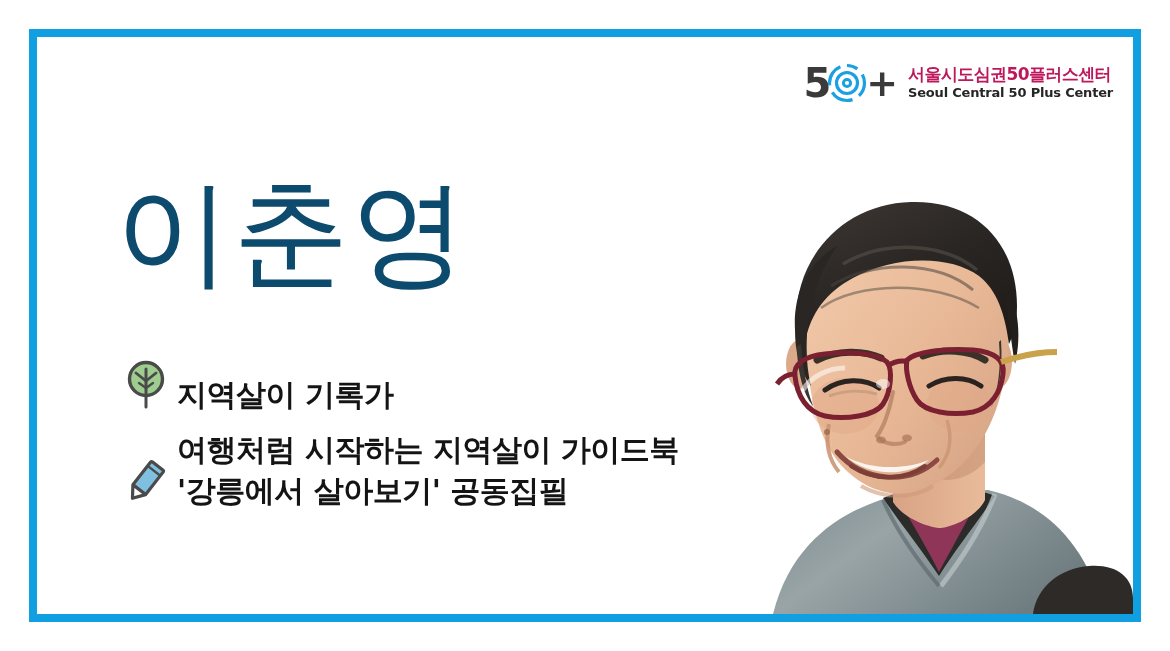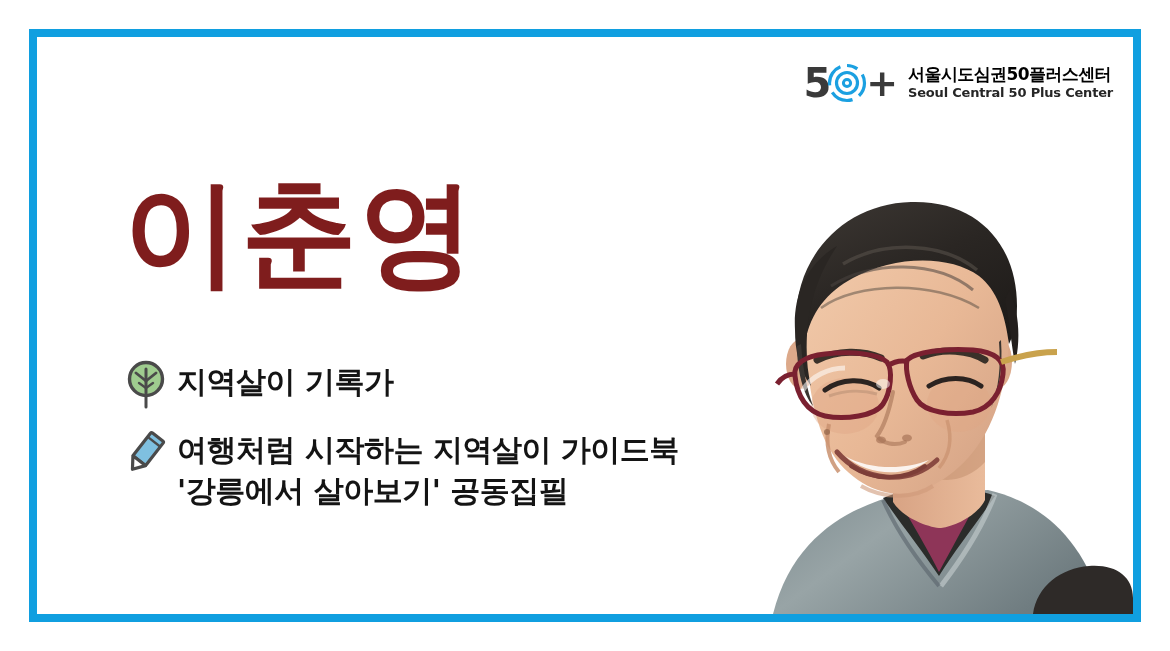--- a/index.html
+++ b/index.html
@@ -83,58 +83,58 @@
   .logo-text {
     display: flex;
     flex-direction: column;
     justify-content: center;
     line-height: 1.15;
   }
   .logo-kr {
     font-family: "DejaVu Sans", sans-serif;
     font-size: 17px;
     font-weight: bold;
-    color: #000000;
+    color: #be185d;
     letter-spacing: -0.6px;
     white-space: nowrap;
   }
   .logo-en {
     font-family: "DejaVu Sans", sans-serif;
     font-size: 13px;
     font-weight: bold;
     color: #262626;
     letter-spacing: -0.2px;
     white-space: nowrap;
     margin-top: 2px;
   }
 
   
   .name {
     position: absolute;
-    left: 86px;
+    left: 78px;
     top: 132px;
     font-family: "DejaVu Sans", sans-serif;
     font-size: 116px;
-    font-weight: bold;
-    color: #7f1d1d;
+    font-weight: normal;
+    color: #0c4a6e;
     letter-spacing: 2px;
     line-height: 1.1;
     white-space: nowrap;
   }
 
   
   .bullets {
     position: absolute;
     left: 78px;
     top: 320px;
     width: 680px;
   }
   .bullet-row {
     display: flex;
-    align-items: flex-start;
+    align-items: flex-end;
     margin-bottom: 10px;
   }
   .bullet-icon {
     flex: 0 0 auto;
     width: 62px;
     height: 56px;
     display: flex;
     align-items: flex-start;
     justify-content: center;
     padding-top: 2px;

